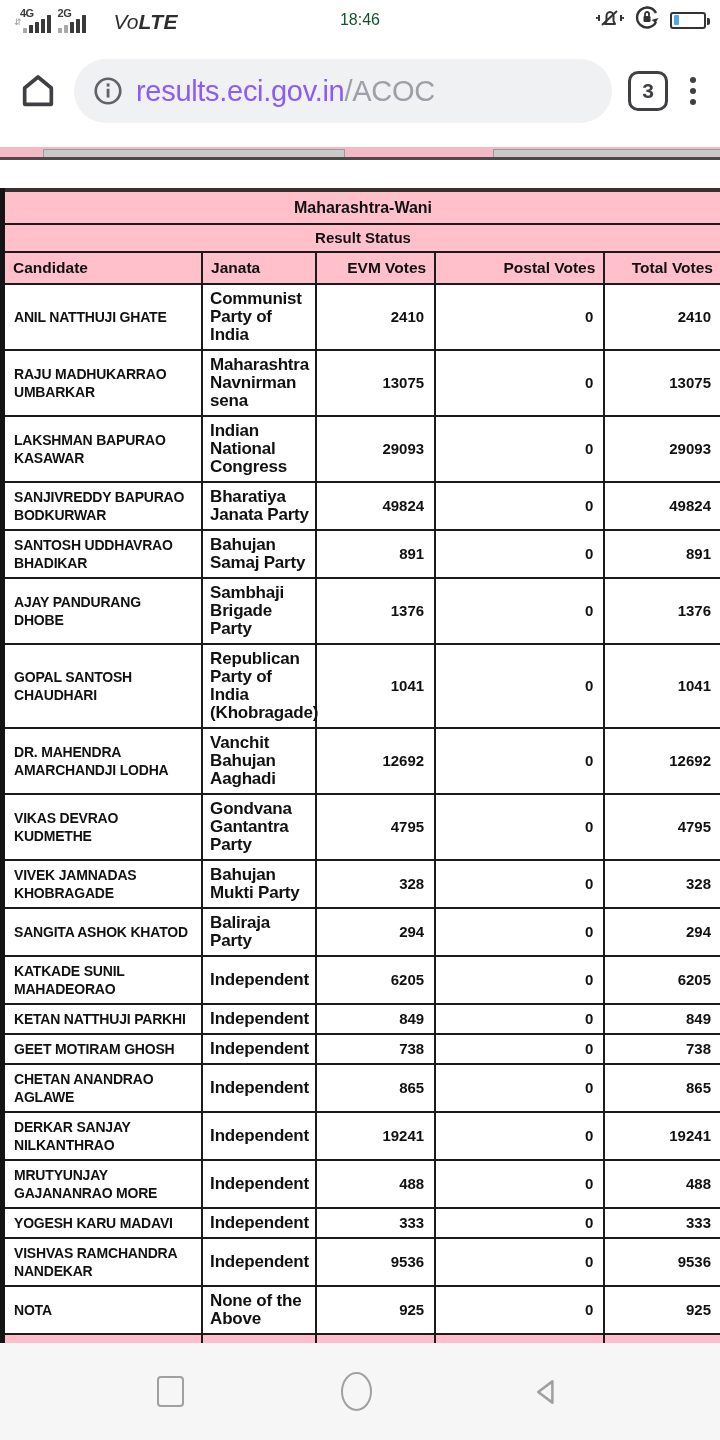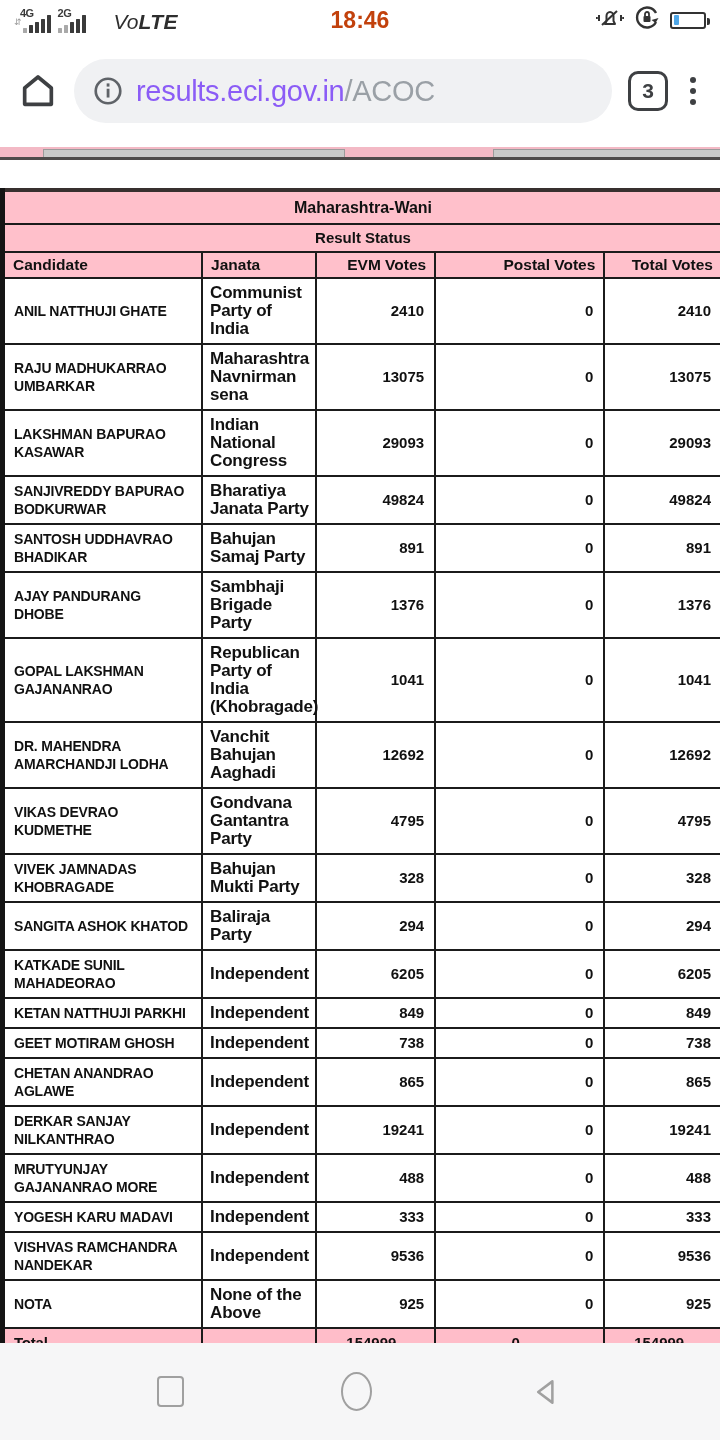--- a/index.html
+++ b/index.html
@@ -14,22 +14,22 @@
   .sig { display:flex; align-items:flex-end; position:relative; padding-top:8px; }
   .sig-label { font-size:11px; font-weight:bold; color:#3a3a3a; position:absolute; top:0; left:6px; letter-spacing:-0.5px; }
   .sig-arrows { font-size:9px; color:#9a9a9a; margin-right:1px; align-self:flex-start; margin-top:2px; }
   .bars { display:flex; align-items:flex-end; gap:2px; }
   .bars i { display:block; width:4px; background:#3a3a3a; border-radius:0.5px; }
   .bars i.dim { background:#a9a9a9; }
   .b1{height:5px}.b2{height:8px}.b3{height:11px}.b4{height:14px}.b5{height:18px;width:4px}
   .volte { font-style:italic; font-size:21px; color:#2e2e2e; margin-left:21px; line-height:22px; }
   .volte .vo { font-weight:500; font-style:italic; }
   .volte b { font-weight:800; letter-spacing:0.5px; }
-  .sb-time { position:absolute; left:0; right:0; text-align:center; font-size:23px;
-             font-weight:700; color:#c2410c; pointer-events:none; }
+  .sb-time { position:absolute; left:0; right:0; text-align:center; font-size:16px;
+             font-weight:400; color:#14532d; pointer-events:none; }
   .sb-right { margin-left:auto; display:flex; align-items:center; gap:10px; z-index:1; }
   .battery { position:relative; width:36px; height:17px; border:2.5px solid #333;
              border-radius:3px; display:flex; align-items:center; padding:1.5px; }
   .battery::after { content:""; position:absolute; right:-6px; top:4px; width:3.5px;
                     height:7px; background:#333; border-radius:0 2px 2px 0; }
   .battery .charge { width:5px; height:10px; border-radius:1px; }
 
   
   .browser-bar { height:78px; margin-top:12px; display:flex; align-items:center;
                  padding:0 18px; gap:16px; background:#fff; }
@@ -56,21 +56,21 @@
 
   
   table.results { border-collapse:collapse; table-layout:fixed; width:725px;
                   margin-top:28px; background:#fff; }
   table.results th, table.results td { border:2px solid #1b1b1b; color:#111;
                   font-weight:bold; line-height:18px; vertical-align:middle; }
   table.results { border-left:5px solid #141414; border-top:4px solid #38302f;
                   border-bottom:4px solid #4c3c3e; border-right:4px solid #141414; }
   th.title    { background:#ffc0cb; height:34px; font-size:16px; text-align:center; }
   th.subtitle { background:#ffc0cb; height:28px; font-size:15px; text-align:center; }
-  tr.cols th  { background:#ffc0cb; height:26px; font-size:15.5px; padding:0 8px; }
+  tr.cols th  { background:#ffc0cb; height:32px; font-size:15.5px; padding:0 8px; }
   th.l { text-align:left; }  th.r { text-align:right; }
   td { padding:5px 0; }
   td.cand  { font-size:14px; text-align:left; padding-left:9px; padding-right:12px; letter-spacing:-0.2px; }
   td.party { font-size:17px; text-align:left; padding-left:7px; padding-right:4px; letter-spacing:-0.2px; }
   td.num   { font-size:15px; text-align:right; padding-right:10px; }
   tr.total-row td { background:#ffbdc9; height:30px; font-size:15px; }
   tr.total-row td.c { text-align:center; padding-right:8px; }
 
   
   .nav-bar { position:absolute; left:0; bottom:0; width:720px; height:97px;
@@ -236,21 +236,21 @@
 
         <tr>
           <td class="cand">AJAY PANDURANG DHOBE</td>
           <td class="party">Sambhaji Brigade Party</td>
           <td class="num">1376</td>
           <td class="num">0</td>
           <td class="num">1376</td>
         </tr>
 
         <tr>
-          <td class="cand">GOPAL LAKSHMAN GAJANANRAO</td>
+          <td class="cand">GOPAL SANTOSH CHAUDHARI</td>
           <td class="party">Republican Party of India (Khobragade)</td>
           <td class="num">1041</td>
           <td class="num">0</td>
           <td class="num">1041</td>
         </tr>
 
         <tr>
           <td class="cand">DR. MAHENDRA AMARCHANDJI LODHA</td>
           <td class="party">Vanchit Bahujan Aaghadi</td>
           <td class="num">12692</td>

